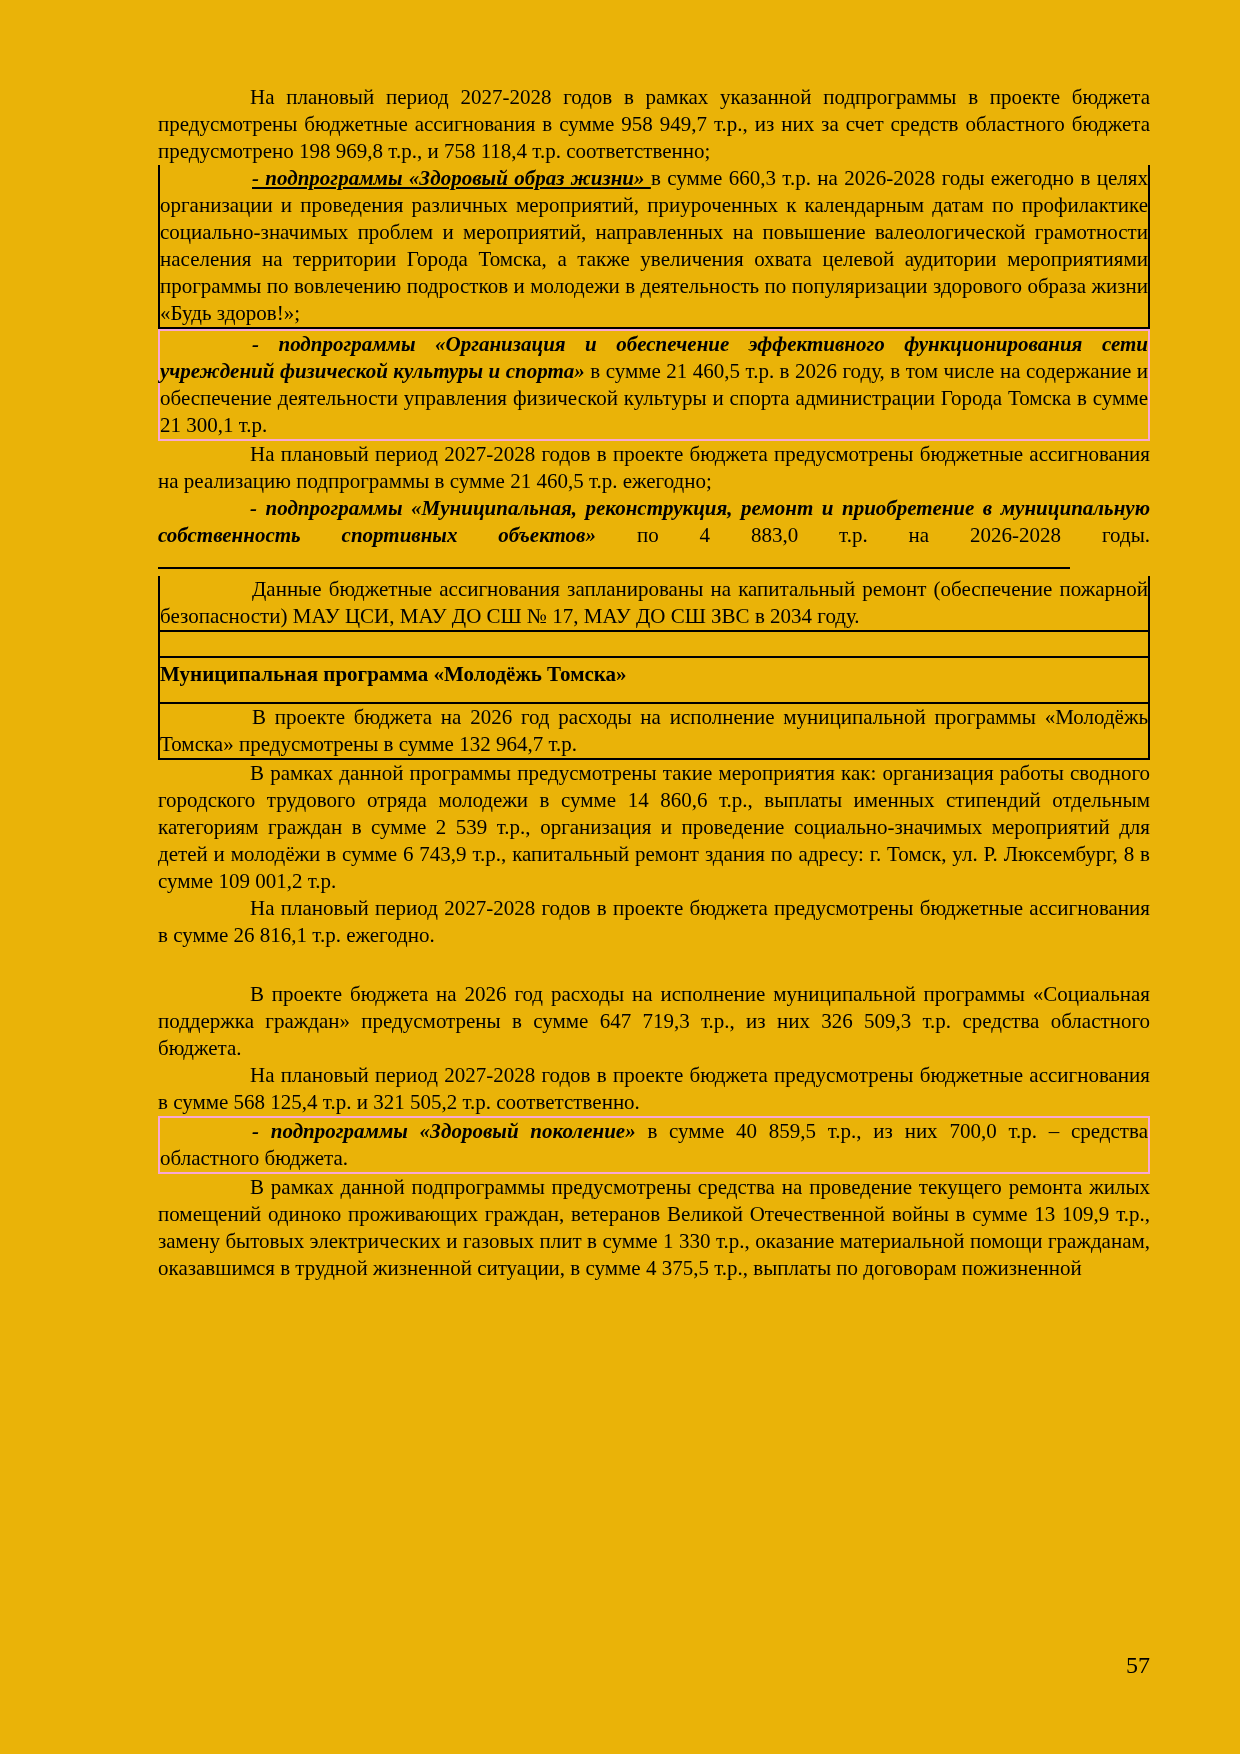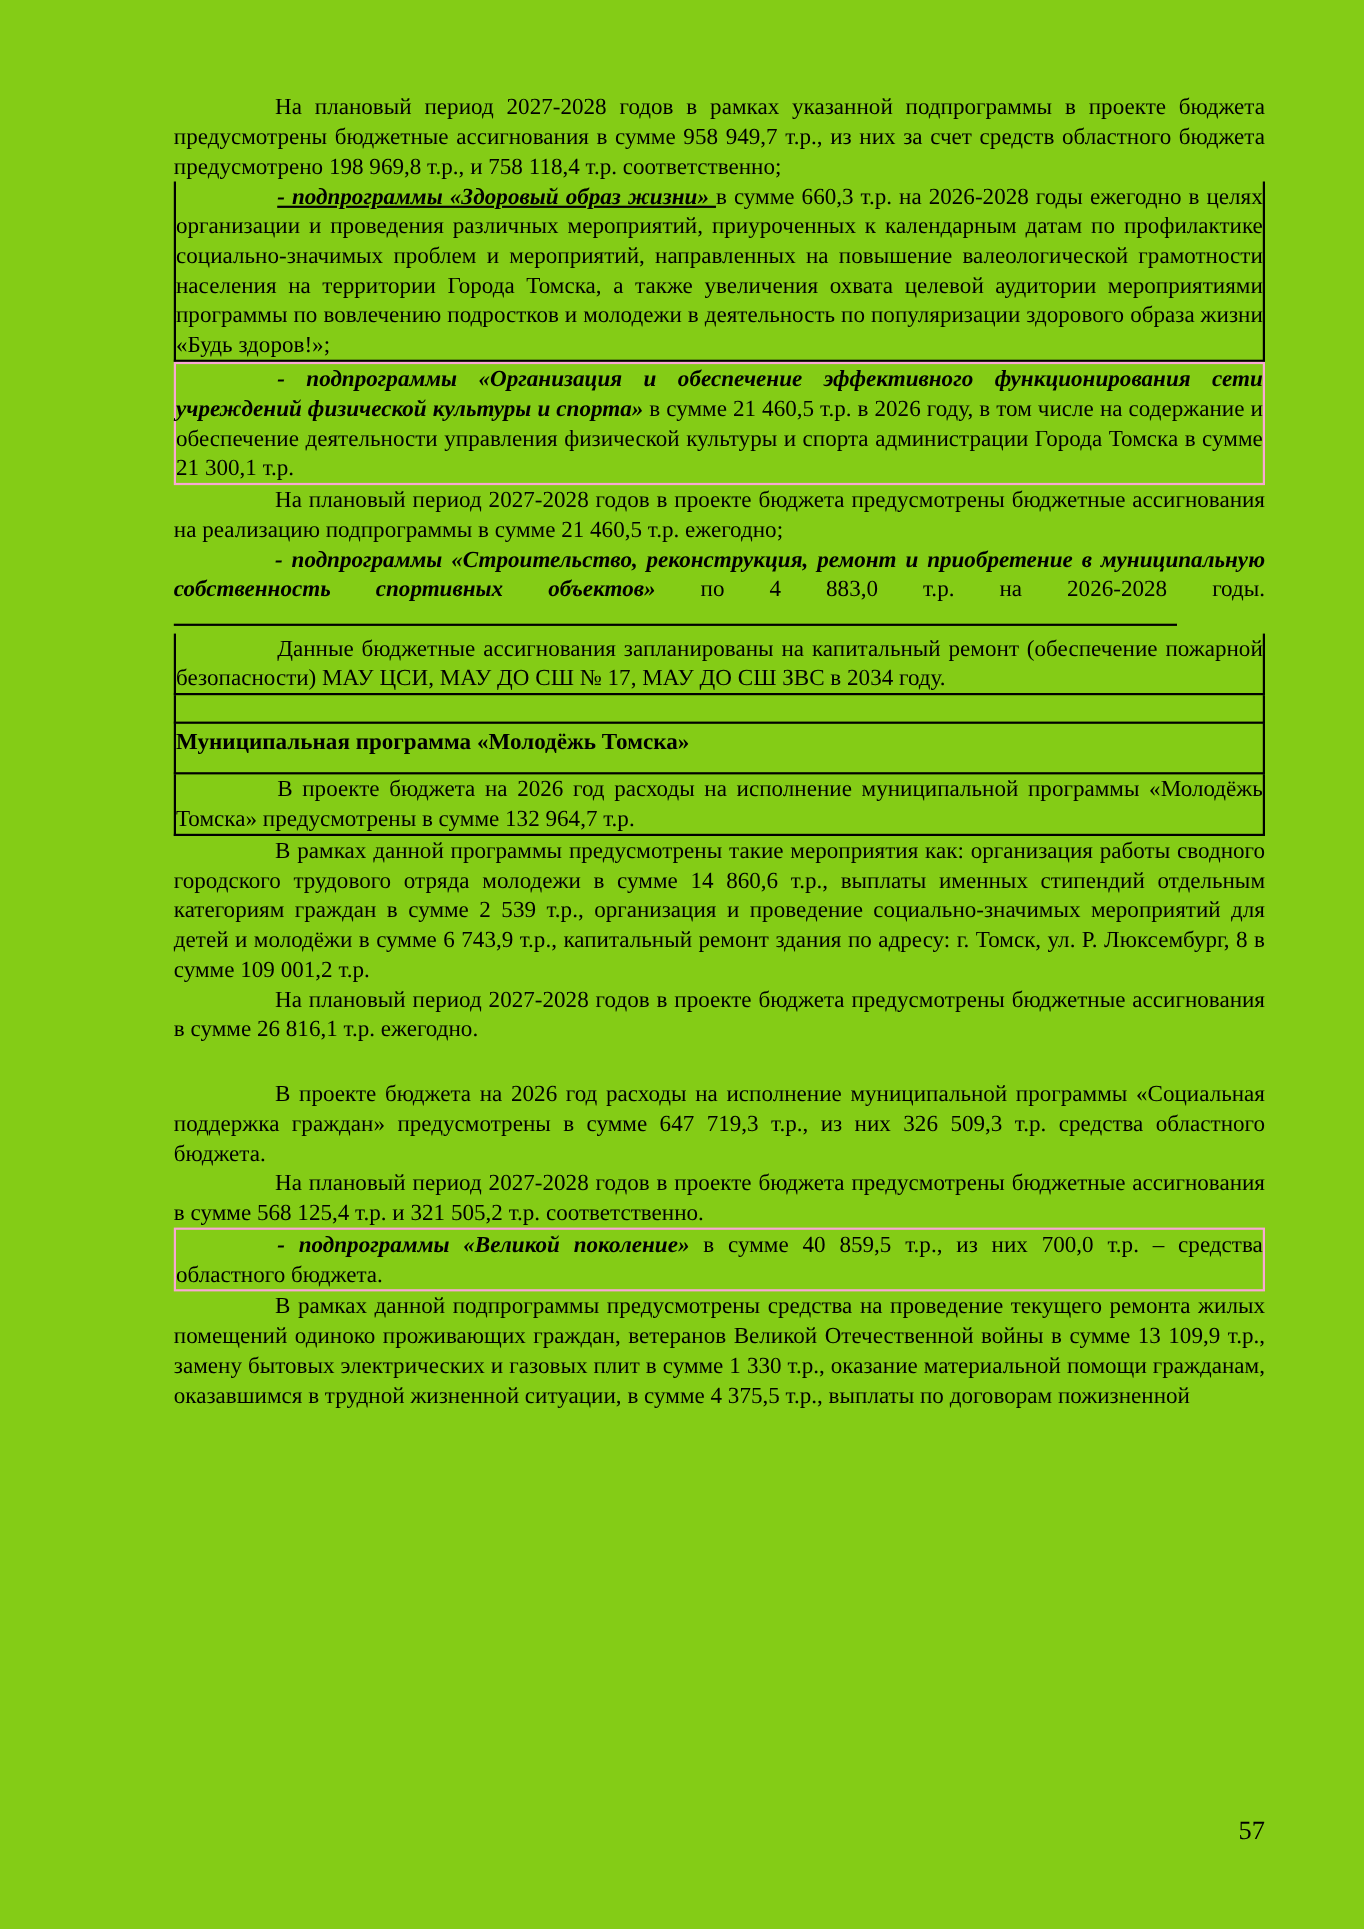--- a/index.html
+++ b/index.html
@@ -1,19 +1,19 @@
 <!DOCTYPE html>
 <html lang="ru"><head>
 <meta charset="utf-8">
 <style>
   html,body{margin:0;padding:0;background:#ffffff;}
   .page{
     position:relative;
     width:1240px;height:1754px;
-    background:#84cc16;color:#000;
+    background:#eab308;color:#000;
     font-family:"Liberation Serif","DejaVu Serif",serif;
     overflow:hidden;
   }
   .content{
     position:absolute;left:158px;top:84px;width:992px;
   }
   .para{
     font-size:21px;line-height:27px;
     text-align:justify;text-indent:92px;
     box-sizing:border-box;
@@ -46,27 +46,27 @@
 </style>
 </head>
 <body>
 
 <div class="page">
   <div class="content">
       <div class="para "><span class="run-n">На плановый период 2027-2028 годов в рамках указанной подпрограммы в проекте бюджета предусмотрены бюджетные ассигнования в сумме 958 949,7 т.р., из них за счет средств областного бюджета предусмотрено 198 969,8 т.р., и 758 118,4 т.р. соответственно;</span></div>
       <div class="para frame-lrb"><span class="run-biu">- подпрограммы «Здоровый образ жизни» </span><span class="run-n">в сумме 660,3 т.р. на 2026-2028 годы ежегодно в целях организации и проведения различных мероприятий, приуроченных к календарным датам по профилактике социально-значимых проблем и мероприятий, направленных на повышение валеологической грамотности населения на территории Города Томска, а также увеличения охвата целевой аудитории мероприятиями программы по вовлечению подростков и молодежи в деятельность по популяризации здорового образа жизни «Будь здоров!»;</span></div>
       <div class="para frame-box"><span class="run-bi">- подпрограммы «Организация и обеспечение эффективного функционирования сети учреждений физической культуры и спорта» </span><span class="run-n">в сумме 21 460,5 т.р. в 2026 году, в том числе на содержание и обеспечение деятельности управления физической культуры и спорта администрации Города Томска в сумме 21 300,1 т.р.</span></div>
       <div class="para "><span class="run-n">На плановый период 2027-2028 годов в проекте бюджета предусмотрены бюджетные ассигнования на реализацию подпрограммы в сумме 21 460,5 т.р. ежегодно;</span></div>
-      <div class="para "><span class="run-bi">- подпрограммы «Строительство, реконструкция, ремонт и приобретение в муниципальную собственность спортивных объектов» </span><span class="run-n">по 4 883,0 т.р. на 2026-2028 годы.</span><span class="fill"></span></div>
+      <div class="para "><span class="run-bi">- подпрограммы «Муниципальная, реконструкция, ремонт и приобретение в муниципальную собственность спортивных объектов» </span><span class="run-n">по 4 883,0 т.р. на 2026-2028 годы.</span><span class="fill"></span></div>
       <div class="para frame-lrb"><span class="run-n">Данные бюджетные ассигнования запланированы на капитальный ремонт (обеспечение пожарной безопасности) МАУ ЦСИ, МАУ ДО СШ № 17, МАУ ДО СШ ЗВС в 2034 году.</span></div>
       <div class="spacer frame-lrb"></div>
       <div class="para heading frame-lrb">Муниципальная программа «Молодёжь Томска»</div>
       <div class="para frame-lrb"><span class="run-n">В проекте бюджета на 2026 год расходы на исполнение муниципальной программы «Молодёжь Томска» предусмотрены в сумме 132 964,7 т.р.</span></div>
       <div class="para "><span class="run-n">В рамках данной программы предусмотрены такие мероприятия как: организация работы сводного городского трудового отряда молодежи в сумме 14 860,6 т.р., выплаты именных стипендий отдельным категориям граждан в сумме 2 539 т.р., организация и проведение социально-значимых мероприятий для детей и молодёжи в сумме 6 743,9 т.р., капитальный ремонт здания по адресу: г. Томск, ул. Р. Люксембург, 8 в сумме 109 001,2 т.р.</span></div>
       <div class="para "><span class="run-n">На плановый период 2027-2028 годов в проекте бюджета предусмотрены бюджетные ассигнования в сумме 26 816,1 т.р. ежегодно.</span></div>
       <div class="spacer plain"></div>
       <div class="para "><span class="run-n">В проекте бюджета на 2026 год расходы на исполнение муниципальной программы «Социальная поддержка граждан» предусмотрены в сумме 647 719,3 т.р., из них 326 509,3 т.р. средства областного бюджета.</span></div>
       <div class="para "><span class="run-n">На плановый период 2027-2028 годов в проекте бюджета предусмотрены бюджетные ассигнования в сумме 568 125,4 т.р. и 321 505,2 т.р. соответственно.</span></div>
-      <div class="para frame-box"><span class="run-bi">- подпрограммы «Великой поколение» </span><span class="run-n">в сумме 40 859,5 т.р., из них 700,0 т.р. – средства областного бюджета.</span></div>
+      <div class="para frame-box"><span class="run-bi">- подпрограммы «Здоровый поколение» </span><span class="run-n">в сумме 40 859,5 т.р., из них 700,0 т.р. – средства областного бюджета.</span></div>
       <div class="para "><span class="run-n">В рамках данной подпрограммы предусмотрены средства на проведение текущего ремонта жилых помещений одиноко проживающих граждан, ветеранов Великой Отечественной войны в сумме 13 109,9 т.р., замену бытовых электрических и газовых плит в сумме 1 330 т.р., оказание материальной помощи гражданам, оказавшимся в трудной жизненной ситуации, в сумме 4 375,5 т.р., выплаты по договорам пожизненной</span></div>
     </div>
   <div class="page-number">57</div>
 </div>
 
 </body></html>

